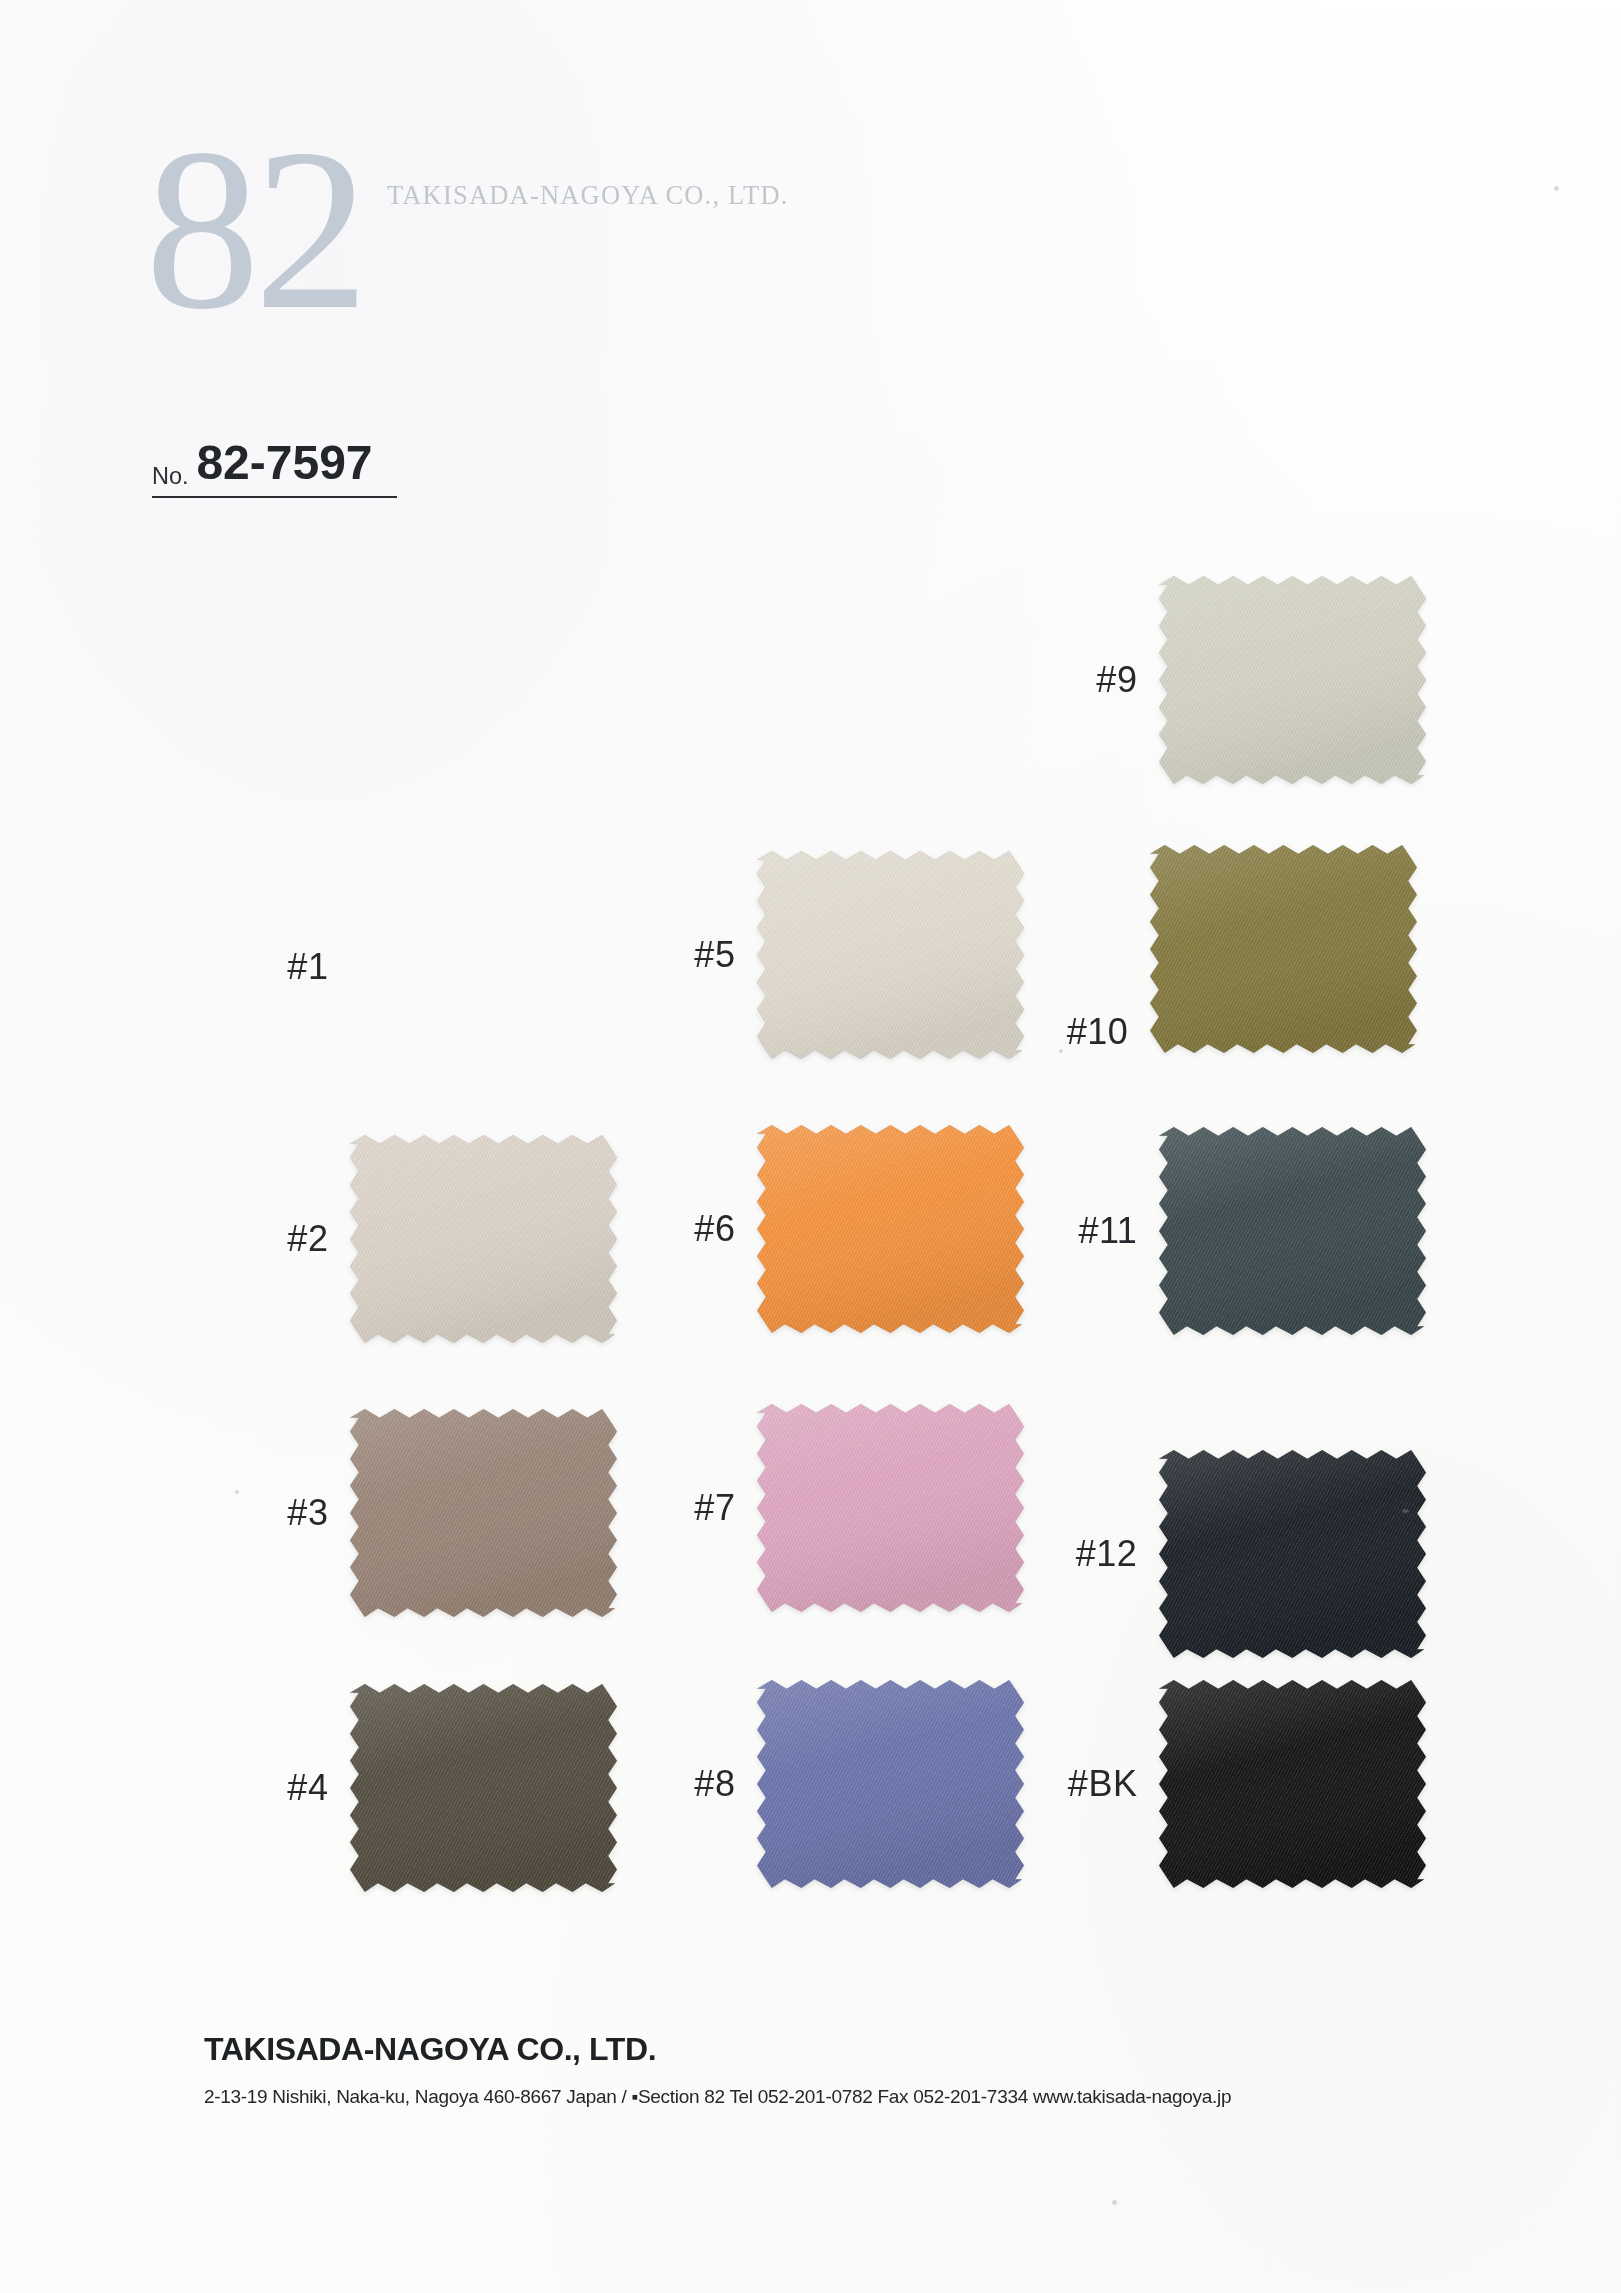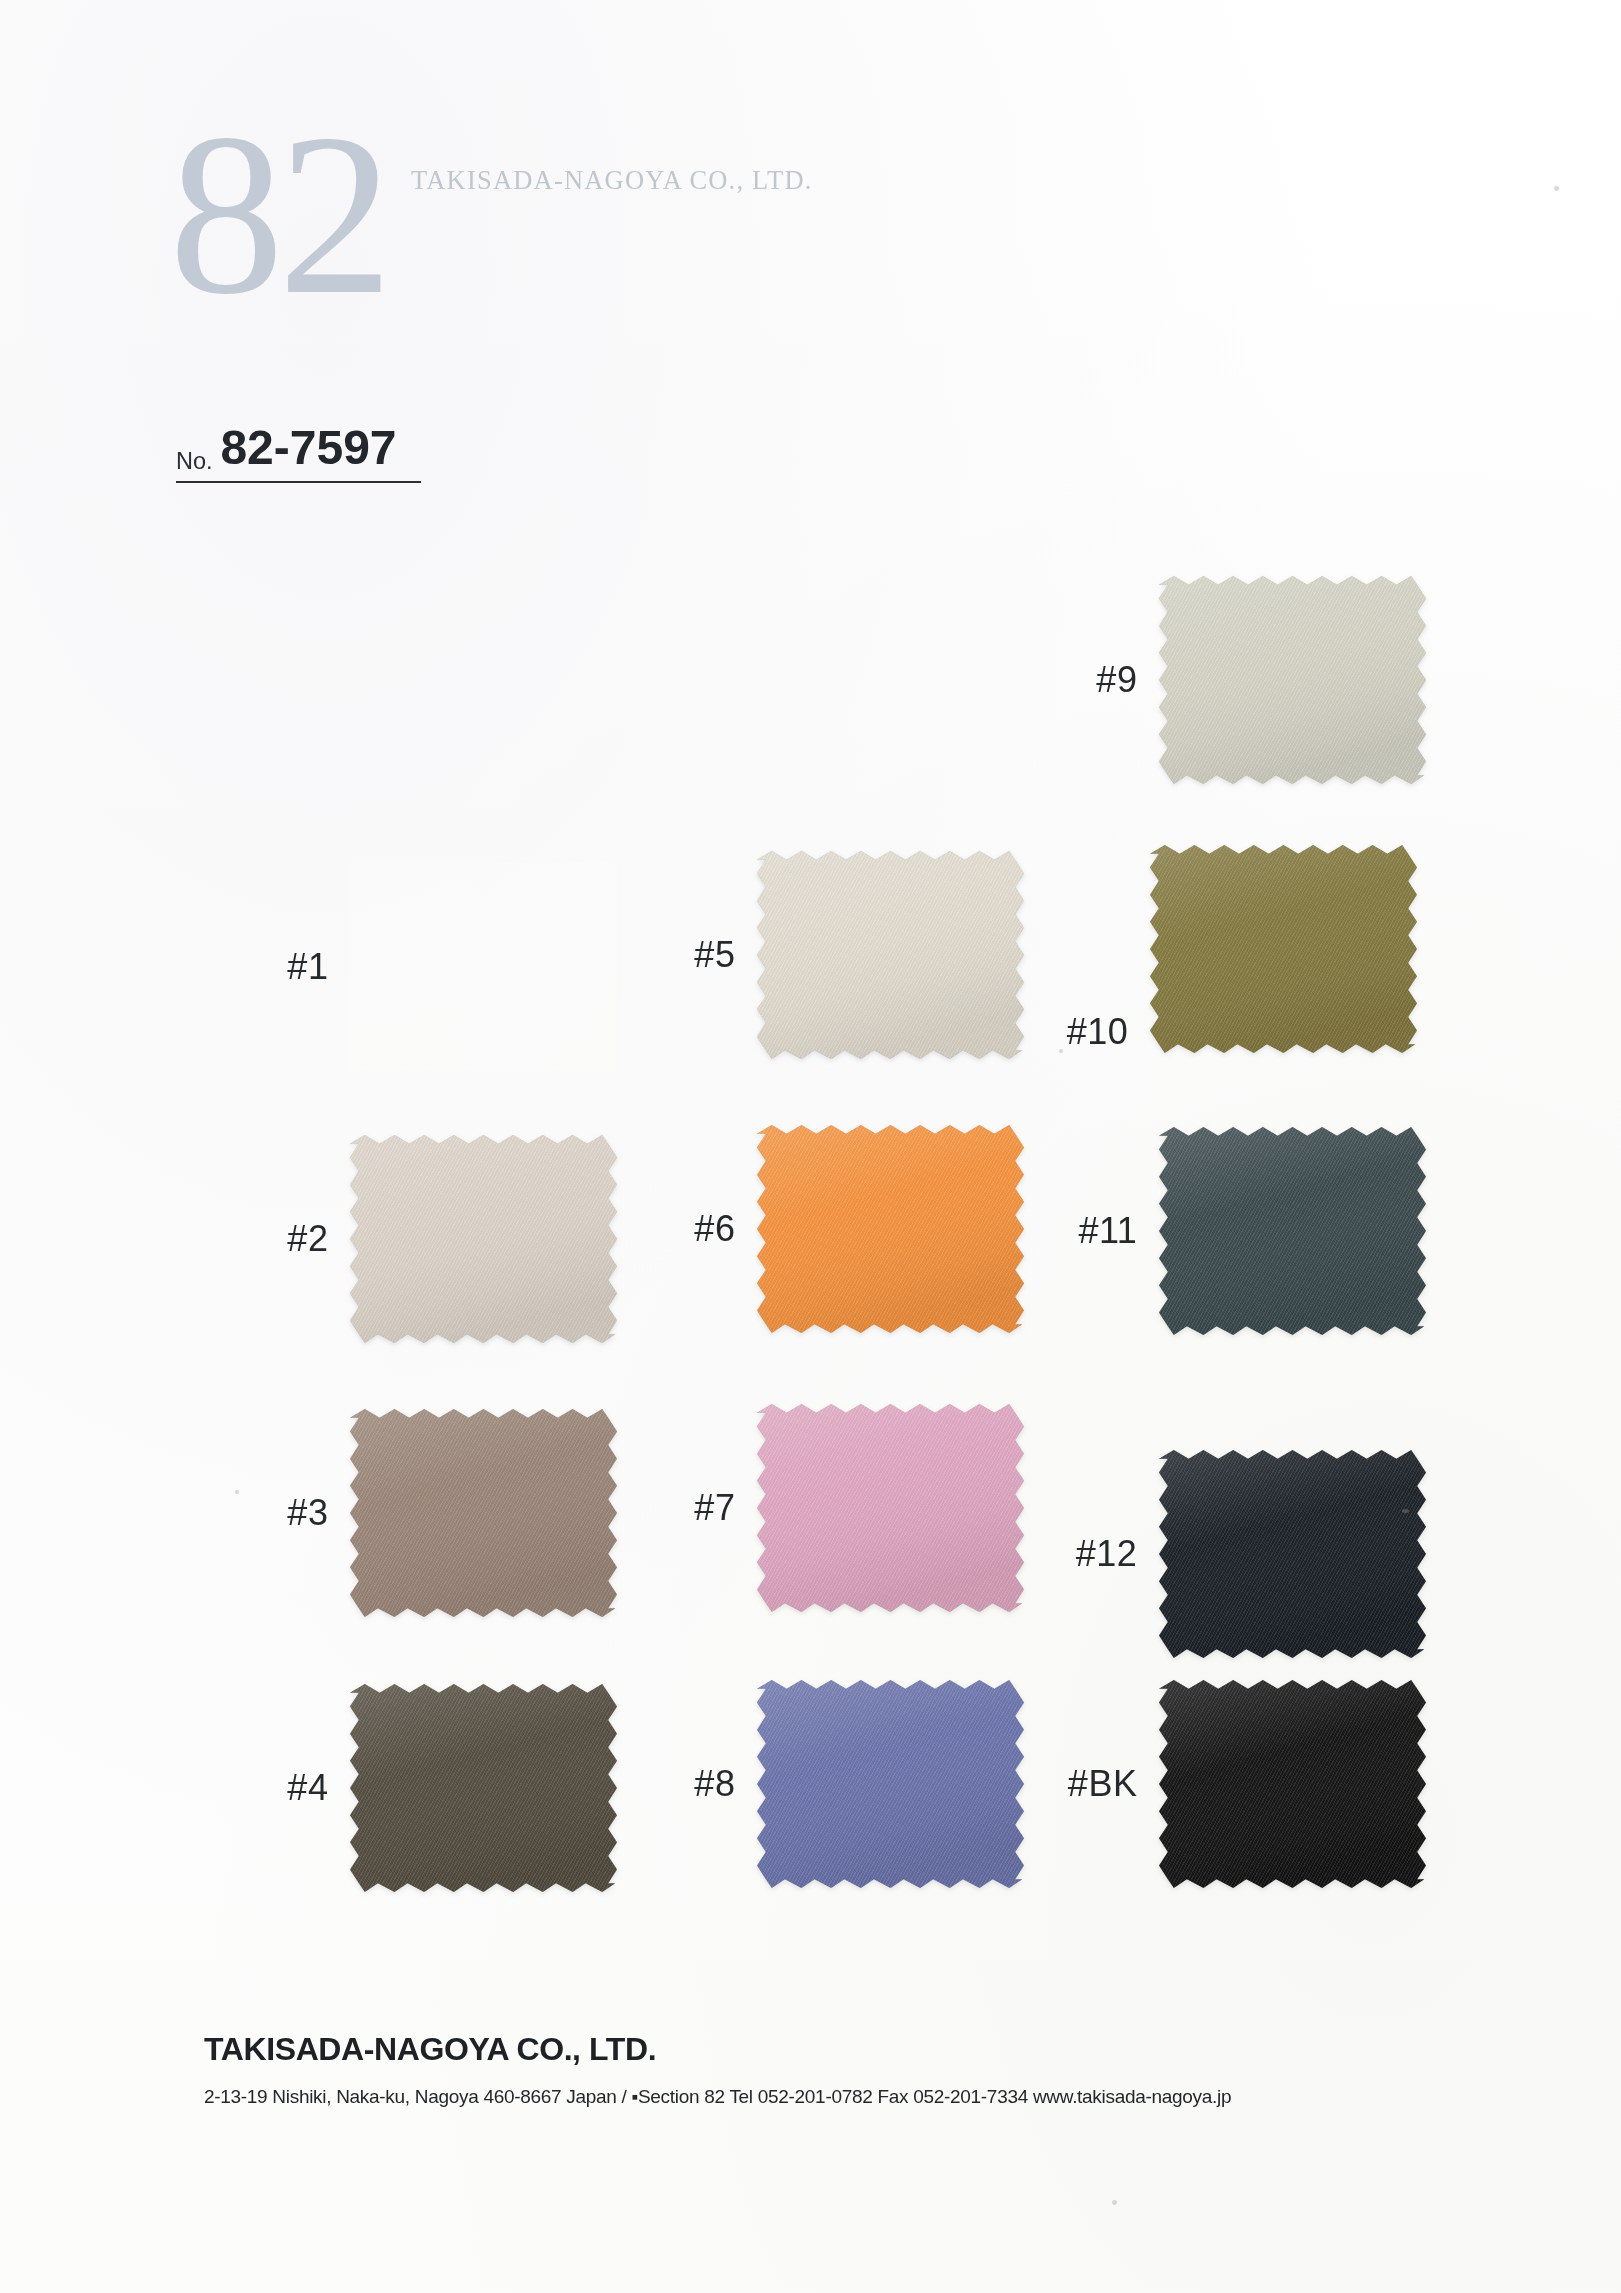--- a/index.html
+++ b/index.html
@@ -28,24 +28,23 @@
     background:
       radial-gradient(ellipse at 20% 12%, rgba(246,246,248,0.9) 0%, rgba(255,255,255,0) 55%),
       radial-gradient(ellipse at 85% 80%, rgba(247,247,245,0.85) 0%, rgba(255,255,255,0) 60%),
       linear-gradient(180deg, #ffffff 0%, #fdfdfd 40%, #fcfcfb 100%);
     pointer-events: none;
   }
 
   
   #header {
     position: absolute;
-    left: 0; top: 0;
+    left: 0; top: 15px;
     width: 1503px;
     height: 510px;
-    margin-left: 24px;
   }
 
   #watermark-82 {
     position: absolute;
     left: 145px;
     top: 106px;
     font-family: "Liberation Serif", serif;
     font-size: 230px;
     line-height: 0.95;
     color: #c2cad6;

